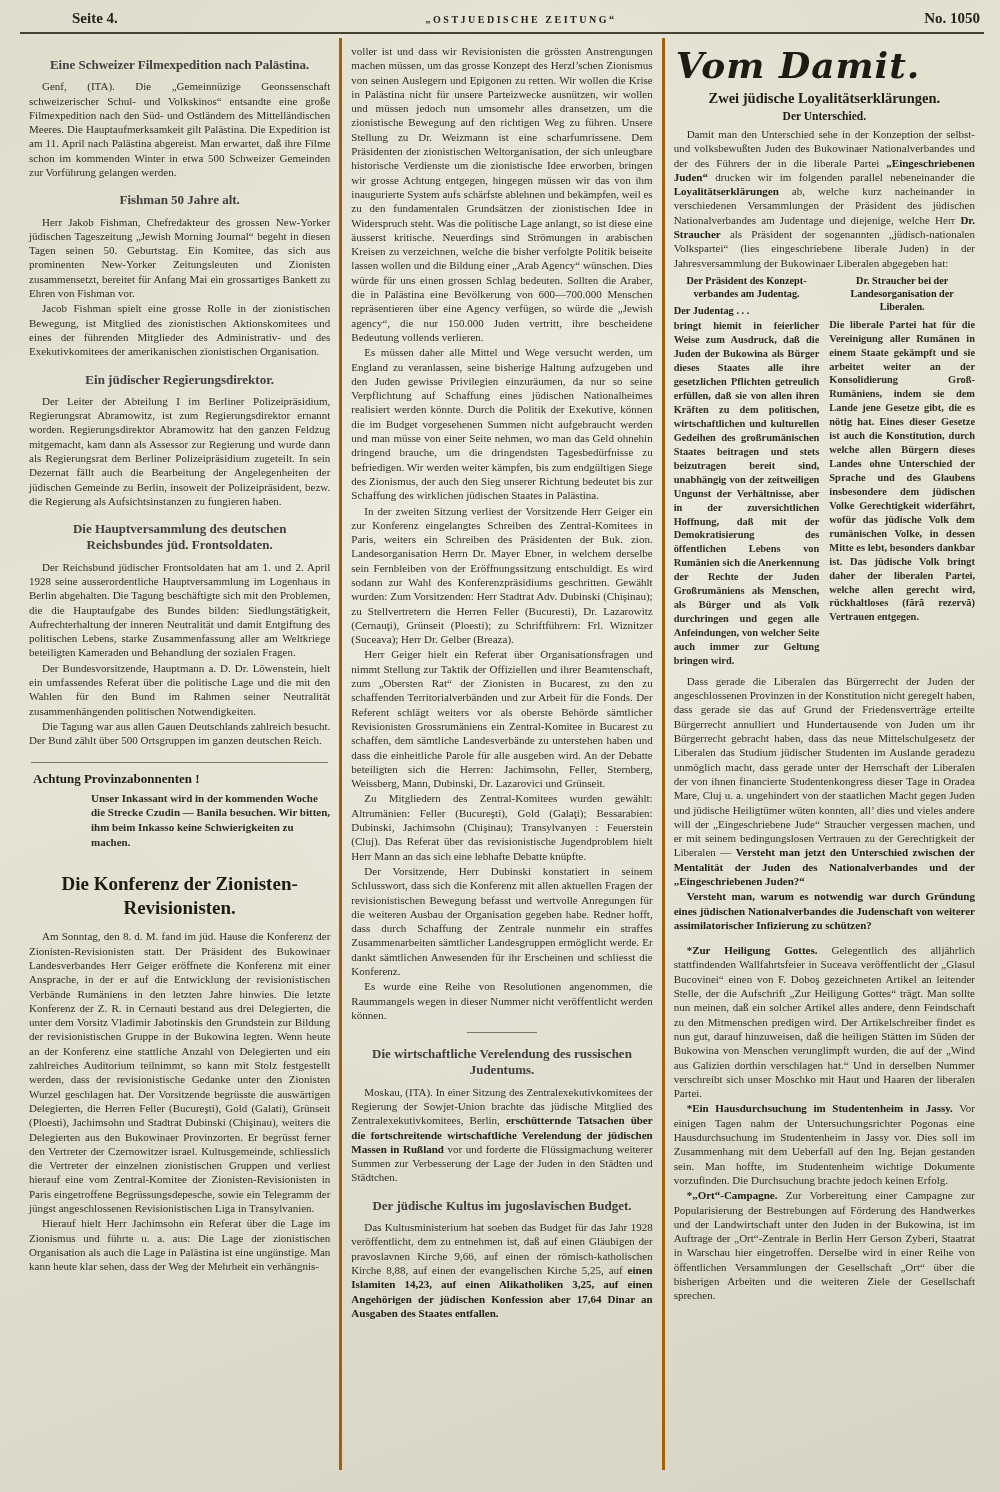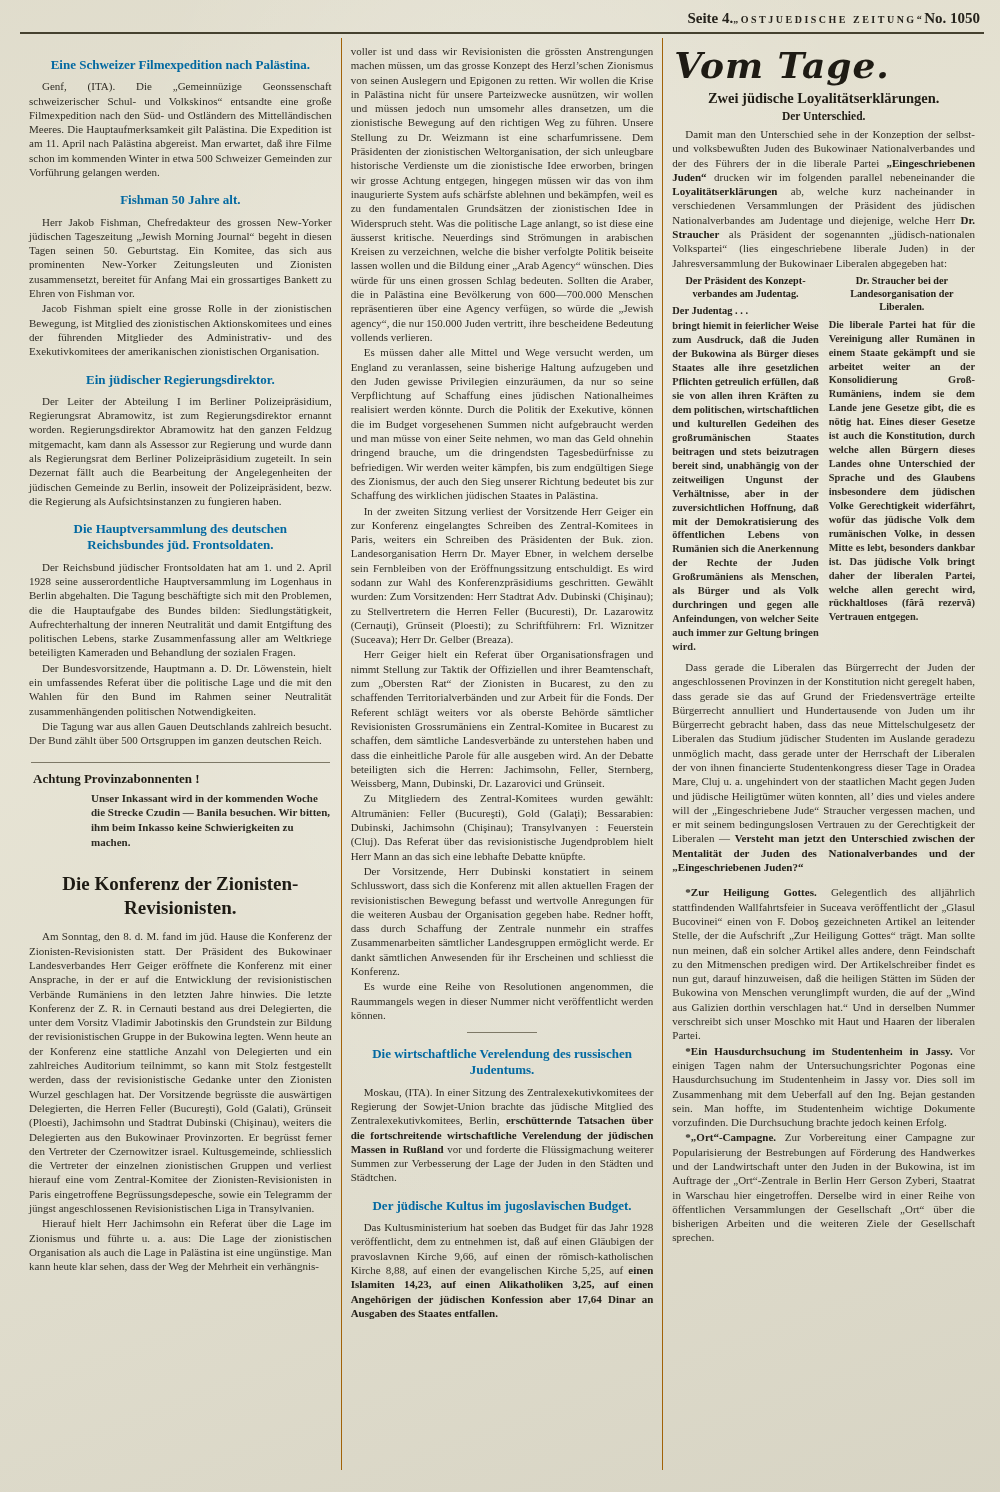--- a/index.html
+++ b/index.html
@@ -7,32 +7,32 @@
   body{
     width:1000px;height:1492px;overflow:hidden;
     background-color:#e9e6d7;
     background-image:
       radial-gradient(ellipse at 50% 35%, rgba(255,255,255,0.30) 0%, rgba(255,255,255,0) 60%),
       linear-gradient(160deg, rgba(120,110,80,0.08), rgba(120,110,80,0.02) 40%, rgba(90,85,60,0.12));
     font-family:"Liberation Serif","DejaVu Serif",serif;
     color:#2f2c24;
   }
   .page{width:100%;height:100%;padding:8px 16px 0 20px;}
-  .masthead{display:flex;justify-content:flex-end;align-items:baseline;padding:2px 4px 5px 4px;}
+  .masthead{display:flex;justify-content:space-between;align-items:baseline;padding:2px 4px 5px 4px;margin-left:48px;}
   .masthead .pg,.masthead .issue{font-weight:bold;font-size:15px;color:#26231c;}
   .masthead .title{font-weight:bold;font-size:10px;letter-spacing:2.5px;color:#26231c;}
   .hrule{border-bottom:2px solid #45412f;}
   .columns{display:flex;height:1432px;margin-top:4px;}
   .col{flex:1 1 0;padding:6px 9px 0 9px;overflow:hidden;}
-  .col+.col{border-left:1px solid #a16207;}
+  .col+.col{border-left:3px solid #a16207;}
   p{font-size:11px;line-height:1.3;text-align:justify;text-indent:13px;margin:0 0 1px 0;}
   p.noindent{text-indent:0;}
   .b{font-weight:bold;color:#24211a;}
   p.allbold{font-weight:bold;color:#24211a;}
-  h2.art{font-size:13px;font-weight:bold;text-align:center;margin:13px 8px 6px;color:#0369a1;line-height:1.25;}
+  h2.art{font-size:13px;font-weight:bold;text-align:center;margin:13px 8px 6px;color:#404040;line-height:1.25;}
   h1.big{font-size:19px;font-weight:bold;text-align:center;line-height:1.25;margin:22px 10px 10px;color:#1e1b14;}
   h3.notice-head{font-size:13px;font-weight:bold;margin:8px 0 4px 4px;color:#201d15;}
   .notice p{font-weight:bold;text-indent:0;text-align:left;margin-left:62px;line-height:1.35;}
   .sep-long{border-top:1px solid #7d7866;margin:14px 2px 2px;}
   .sep-short{width:70px;border-top:1px solid #7d7866;margin:10px auto 4px;}
   .gap{height:10px;}
   
   h1.vomtage{font-family:"DejaVu Serif",serif;font-style:italic;font-weight:bold;font-size:36px;letter-spacing:1px;margin:0 0 4px 2px;color:#1e1b14;}
   h2.loyal{font-size:14.5px;font-weight:bold;text-align:center;margin:2px 0 3px;color:#201d15;}
   h3.unterschied{font-size:11.5px;font-weight:bold;text-align:center;margin:0 0 5px;color:#201d15;}
@@ -113,38 +113,39 @@
       </article>
 
       <article>
         <h2 class="art">Der jüdische Kultus im jugoslavischen Budget.</h2>
         <p><span>Das Kultusministerium hat soeben das Budget für das Jahr 1928 veröffentlicht, dem zu entnehmen ist, daß auf einen Gläubigen der pravoslavnen Kirche 9,66, auf einen der römisch-katholischen Kirche 8,88, auf einen der evangelischen Kirche 5,25, auf </span><span class="b">einen Islamiten 14,23, auf einen Alikatholiken 3,25, auf einen Angehörigen der jüdischen Konfession aber 17,64 Dinar an Ausgaben des Staates entfallen.</span></p>
       </article>
     </section>
 
     <section class="col">
       <article>
-        <h1 class="vomtage">Vom Tage.</h1>
+        <h1 class="vomtage">Vom Damit.</h1>
         <h2 class="loyal">Zwei jüdische Loyalitätserklärungen.</h2>
         <h3 class="unterschied">Der Unterschied.</h3>
         <p><span>Damit man den Unterschied sehe in der Konzeption der selbst- und volksbewußten Juden des Bukowinaer Nationalverbandes und der des Führers der in die liberale Partei </span><span class="b">„Eingeschriebenen Juden“</span><span> drucken wir im folgenden parallel nebeneinander die </span><span class="b">Loyalitätserklärungen</span><span> ab, welche kurz nacheinander in verschiedenen Versammlungen der Präsident des jüdischen Nationalverbandes am Judentage und diejenige, welche Herr </span><span class="b">Dr. Straucher</span><span> als Präsident der sogenannten „jüdisch-nationalen Volkspartei“ (lies eingeschriebene liberale Juden) in der Jahresversammlung der Bukowinaer Liberalen abgegeben hat:</span></p>
 
         <div class="twocol">
           <div class="half">
             <h4>Der Präsident des Konzept­verbandes am Judentag.</h4>
             <p class="judentag noindent">Der Judentag . . .</p>
             <p class="noindent">bringt hiemit in feierlicher Weise zum Ausdruck, daß die Juden der Bukowina als Bürger dieses Staates alle ihre gesetzlichen Pflichten getreulich erfüllen, daß sie von allen ihren Kräften zu dem politischen, wirtschaftlichen und kulturellen Gedeihen des großrumänischen Staates beitragen und stets beizutragen bereit sind, unabhängig von der zeitweiligen Ungunst der Verhältnisse, aber in der zuversichtlichen Hoffnung, daß mit der Demokratisierung des öffentlichen Lebens von Rumänien sich die Anerkennung der Rechte der Juden Großrumäniens als Menschen, als Bürger und als Volk durchringen und gegen alle Anfeindungen, von welcher Seite auch immer zur Geltung bringen wird.</p>
           </div>
           <div class="half">
             <h4>Dr. Straucher bei der Landesorganisation der Liberalen.</h4>
             <p class="noindent">Die liberale Partei hat für die Vereinigung aller Rumänen in einem Staate gekämpft und sie arbeitet weiter an der Konsolidierung Groß-Rumäniens, indem sie dem Lande jene Gesetze gibt, die es nötig hat. Eines dieser Gesetze ist auch die Konstitution, durch welche allen Bürgern dieses Landes ohne Unterschied der Sprache und des Glaubens insbesondere dem jüdischen Volke Gerechtigkeit widerfährt, wofür das jüdische Volk dem rumänischen Volke, in dessen Mitte es lebt, besonders dankbar ist. Das jüdische Volk bringt daher der liberalen Partei, welche allen gerecht wird, rückhaltloses (fără rezervă) Vertrauen entgegen.</p>
           </div>
         </div>
 
         <p><span>Dass gerade die Liberalen das Bürgerrecht der Juden der angeschlossenen Provinzen in der Konstitution nicht geregelt haben, dass gerade sie das auf Grund der Friedensverträge erteilte Bürgerrecht annulliert und Hundertausende von Juden um ihr Bürgerrecht gebracht haben, dass das neue Mittelschulgesetz der Liberalen das Studium jüdischer Studenten im Auslande geradezu unmöglich macht, dass gerade unter der Herrschaft der Liberalen der von ihnen financierte Studentenkongress dieser Tage in Oradea Mare, Cluj u. a. ungehindert von der staatlichen Macht gegen Juden und jüdische Heiligtümer wüten konnten, all’ dies und vieles andere will der „Eingeschriebene Jude“ Straucher vergessen machen, und er mit seinem bedingungslosen Vertrauen zu der Gerechtigkeit der Liberalen — </span><span class="b">Versteht man jetzt den Unterschied zwischen der Mentalität der Juden des Nationalverbandes und der „Eingeschriebenen Juden?“</span></p>
+        <p class="allbold">Versteht man, warum es notwendig war durch Gründung eines jüdischen Nationalverbandes die Judenschaft von weiterer assimilatorischer Infizierung zu schützen?</p>
       </article>
 
       <div class="gap"></div>
 
       <div>
         <p class="item">
           <span class="lead">*Zur Heiligung Gottes.</span><span> Gelegentlich des alljährlich stattfindenden Wallfahrtsfeier in Suceava veröffentlicht der „Glasul Bucovinei“ einen von F. Doboş gezeichneten Artikel an leitender Stelle, der die Aufschrift „Zur Heiligung Gottes“ trägt. Man sollte nun meinen, daß ein solcher Artikel alles andere, denn Feindschaft zu den Mitmenschen predigen wird. Der Artikelschreiber findet es nun gut, darauf hinzuweisen, daß die heiligen Stätten im Süden der Bukowina von Menschen verunglimpft wurden, die auf der „Wind aus Galizien dorthin verschlagen hat.“ Und in derselben Nummer verschreibt sich unser Moschko mit Haut und Haaren der liberalen Partei.</span>
         </p>
         <p class="item">
           <span class="lead">*Ein Hausdurchsuchung im Studentenheim in Jassy.</span><span> Vor einigen Tagen nahm der Untersuchungsrichter Pogonas eine Hausdurchsuchung im Studentenheim in Jassy vor. Dies soll im Zusammenhang mit dem Ueberfall auf den Ing. Bejan gestanden sein. Man hoffte, im Studentenheim wichtige Dokumente vorzufinden. Die Durchsuchung brachte jedoch keinen Erfolg.</span>

